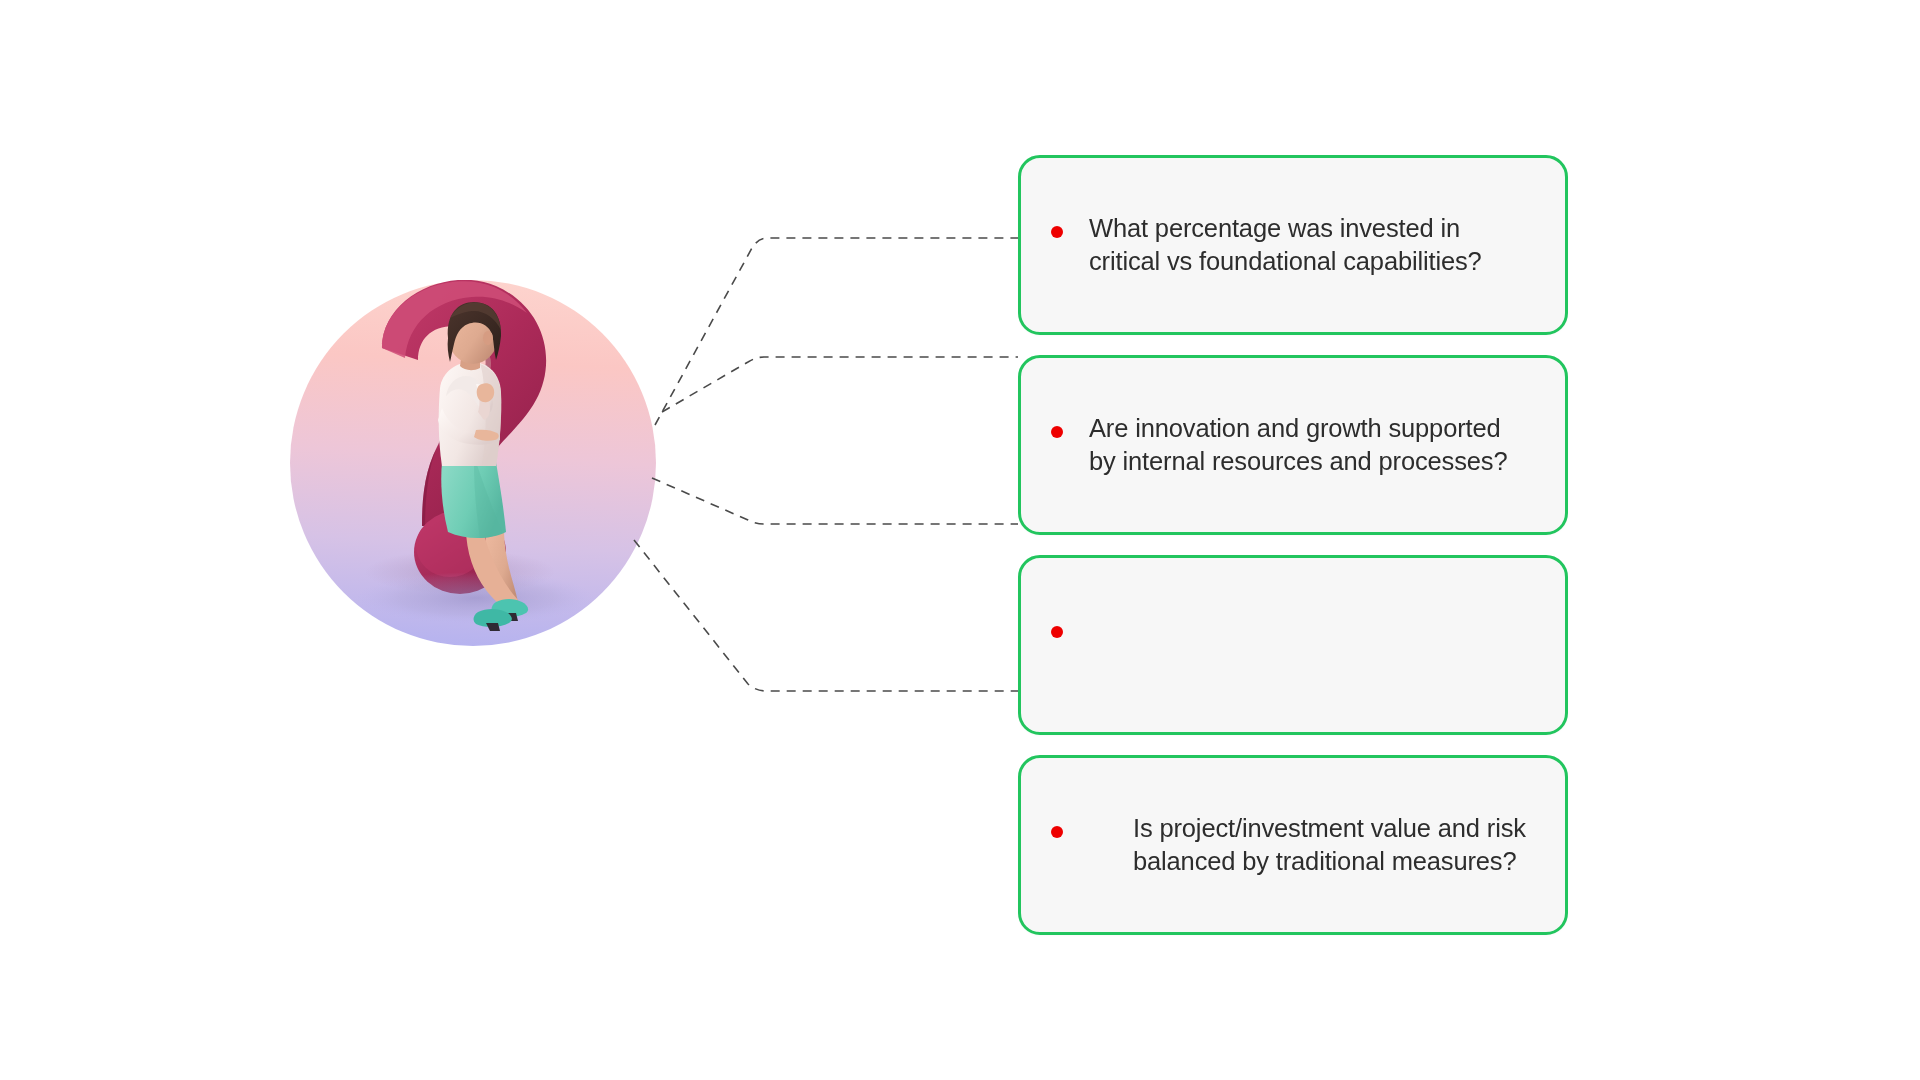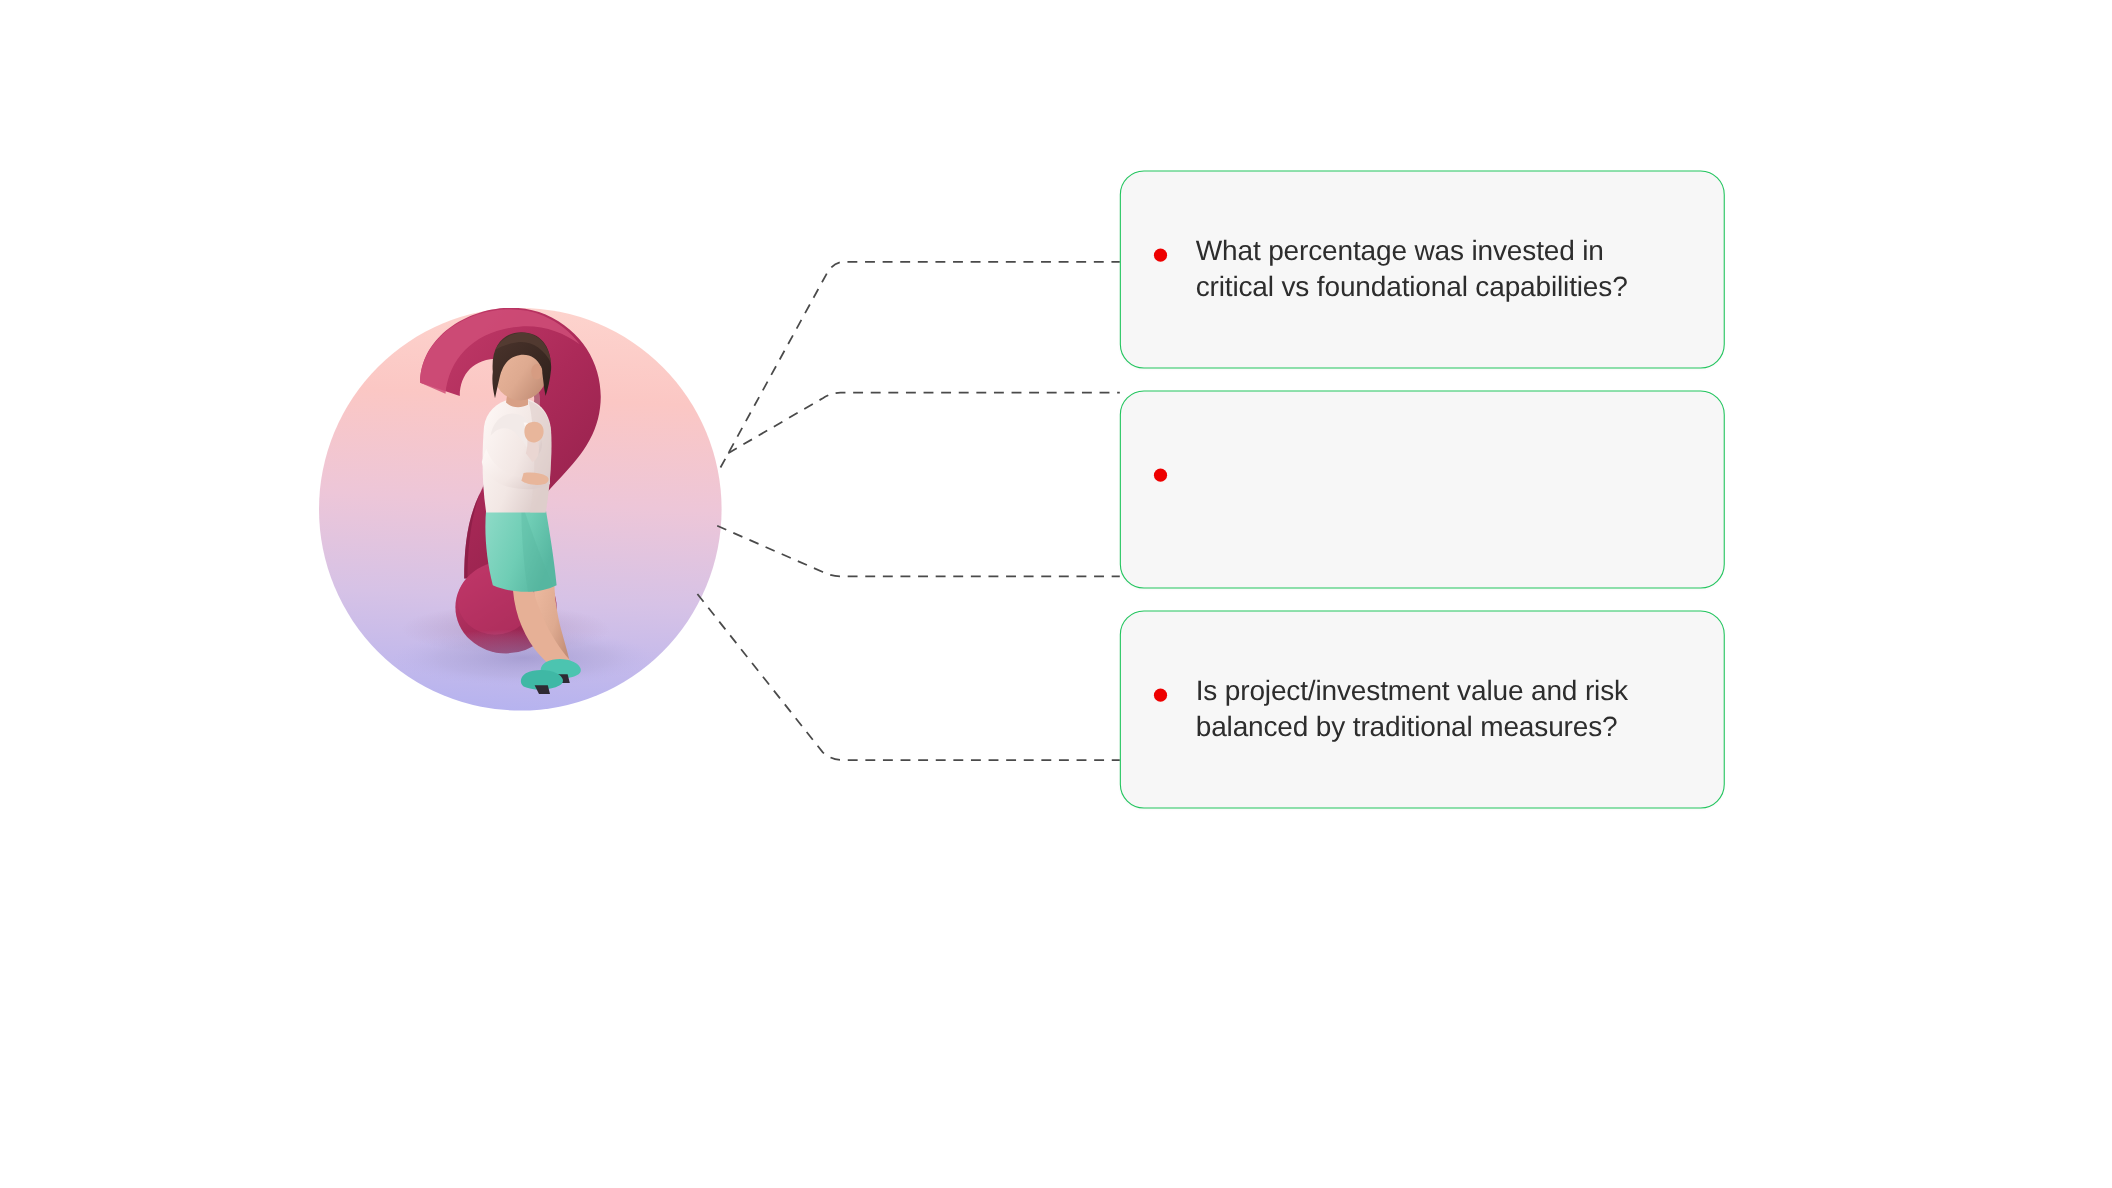--- a/index.html
+++ b/index.html
@@ -49,28 +49,28 @@
     top: 155px;
     width: 550px;
   }
   .card {
     position: relative;
     box-sizing: border-box;
     width: 550px;
     height: 180px;
     margin-bottom: 20px;
     background: #f7f7f7;
-    border: 1px solid #22c55e;
+    border: 3px solid #22c55e;
     border-radius: 22px;
     display: flex;
     align-items: center;
     padding: 0 34px 0 30px;
     box-shadow: 0 1px 2px rgba(0,0,0,0.025);
   }
-  .card:last-child { margin-bottom: 0; }
+  .card:last-child { margin-bottom: 0; gap: 44px; }
 
   .bullet {
     flex: 0 0 auto;
     width: 12px;
     height: 12px;
     border-radius: 50%;
     background: #ee0000;
     margin-right: 26px;
     margin-top: -26px;
   }
@@ -260,20 +260,24 @@
     </g>
   </svg>
 
   <div id="cards">
 
     <div class="card">
       <span class="bullet"></span>
       <span class="card-text">What percentage was invested in critical vs foundational capabilities?</span>
     </div>
 
+    <div class="card">
+      <span class="bullet"></span>
+      <span class="card-text">Are innovation and growth supported by internal resources and processes?</span>
+    </div>
 
     <div class="card">
       <span class="bullet"></span>
     </div>
 
     <div class="card">
       <span class="bullet"></span>
       <span class="card-text">Is project/investment value and risk balanced by traditional measures?</span>
     </div>
 

